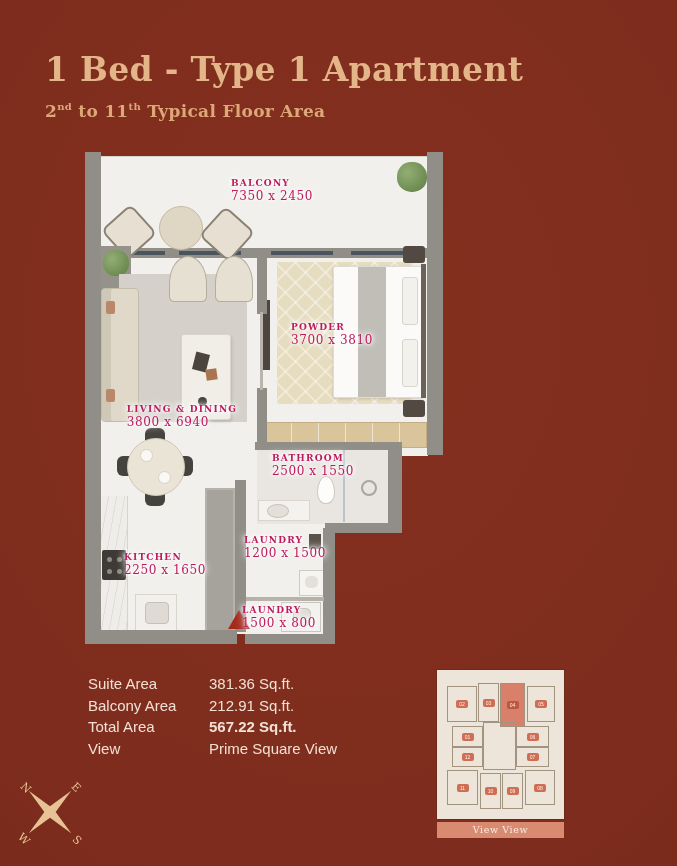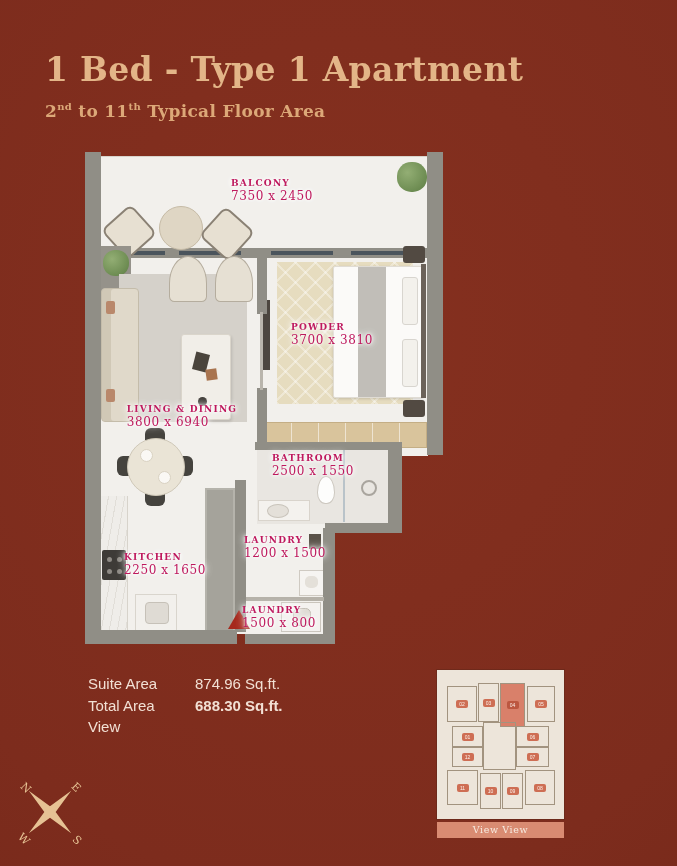--- a/index.html
+++ b/index.html
@@ -38,21 +38,21 @@
   .plant{border-radius:47%;background:radial-gradient(circle at 35% 35%, #93AE74, #6D8C52 70%, #5C7A44);}
   .archair{background:#E6E0D3;border:1px solid #B5AD9E;border-radius:55% 55% 6px 6px / 65% 65% 6px 6px;}
   .bchair{background:#E7E0D2;border:2px solid #8A8174;border-radius:7px;}
   .nightstand{background:#524A42;border-radius:3px;}
   .entry-triangle{
     width:0;height:0;border-left:11px solid transparent;border-right:11px solid transparent;
     border-bottom:19px solid #A6291D;z-index:25;
   }
   
   #specs{left:88px;top:673px;width:340px;color:#F2E0D4;font-size:15px;}
-  .spec-row{display:flex;line-height:21.5px;}
+  .spec-row{display:flex;line-height:21.5px;gap:14px;}
   .spec-label{width:107px;}
   .spec-row.bold-value .spec-value{font-weight:bold;}
   
   #keyplan{left:437px;top:670px;width:127px;height:149px;background:#EDE5DA;box-shadow:0 0 0 1px rgba(60,30,20,.25);}
   .kunit{
     position:absolute;border:1px solid #A2937F;box-sizing:border-box;
     display:flex;align-items:center;justify-content:center;
   }
   .kunit .badge{
     min-width:10px;height:8px;padding:0 1px;border-radius:2px;background:#CE6E54;
@@ -198,28 +198,33 @@
   </div>
   <div class="room-label" style="left:194px;top:455px;">
     <span class="rname">LAUNDRY</span>
     <span class="rdims">1500 x 800</span>
   </div>
 </div>
 
 <div id="specs" class="abs">
   <div class="spec-row">
     <span class="spec-label">Suite Area</span>
-    <span class="spec-value">874.96 Sq.ft.</span>
+    <span class="spec-value">381.36 Sq.ft.</span>
+  </div>
+  <div class="spec-row">
+    <span class="spec-label">Balcony Area</span>
+    <span class="spec-value">212.91 Sq.ft.</span>
   </div>
   <div class="spec-row bold-value">
     <span class="spec-label">Total Area</span>
-    <span class="spec-value">688.30 Sq.ft.</span>
+    <span class="spec-value">567.22 Sq.ft.</span>
   </div>
   <div class="spec-row">
     <span class="spec-label">View</span>
+    <span class="spec-value">Prime Square View</span>
   </div>
 </div>
 
 <div id="keyplan" class="abs">
 
   <div class="kunit" style="left:10px;top:16px;width:30px;height:36px;">
       <span class="badge">02</span>
     </div>
   <div class="kunit" style="left:41px;top:13px;width:21px;height:39px;">
       <span class="badge">03</span>

